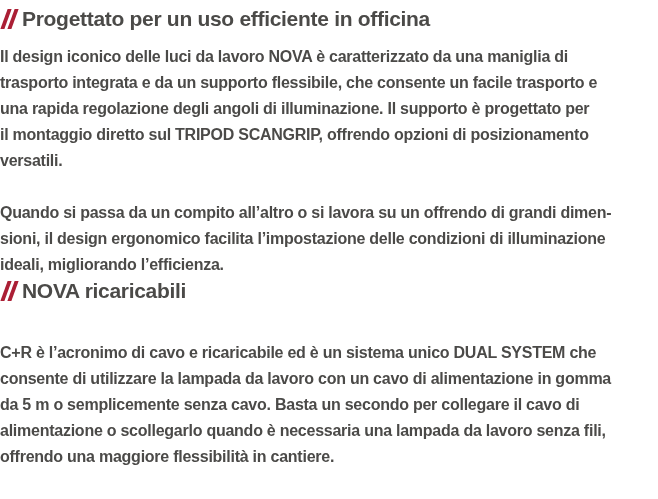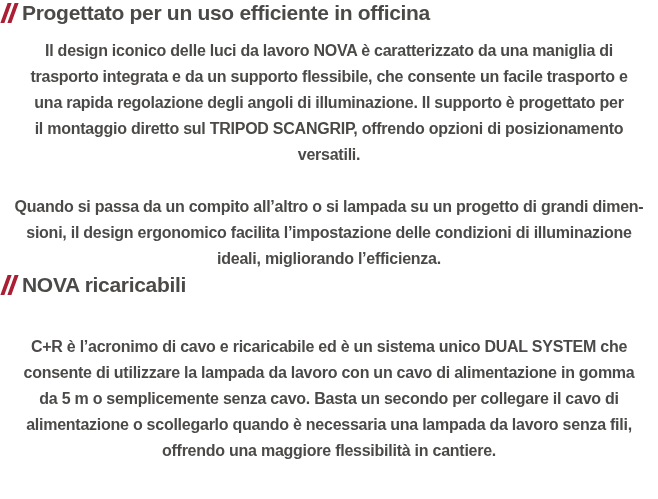--- a/index.html
+++ b/index.html
@@ -13,20 +13,21 @@
     width: 658px;
     height: 499px;
     background: var(--bg);
     overflow: hidden;
     font-family: "Liberation Sans", sans-serif;
     color: var(--text);
   }
   .page {
     width: 658px;
     height: 492px;
+    padding-top: 6px;
     overflow: hidden;
   }
   .sec-heading {
     margin: 0;
     font-size: 21px;
     line-height: 26px;
     font-weight: 700;
     letter-spacing: -0.3px;
     white-space: nowrap;
     color: var(--text);
@@ -51,38 +52,37 @@
   .slashes i:nth-child(1) { left: 4px; }
   .slashes i:nth-child(2) { left: 10.5px; }
   p.body-par {
     margin: 26px 0 0 0;
     font-size: 16px;
     line-height: 26px;
     font-weight: 700;
     letter-spacing: -0.25px;
     white-space: pre;          
     color: var(--text);
-    text-align: center;
   }
   .section-1 p.body-par.first { margin-top: 12px; }
   .section-2 p.body-par.first { margin-top: 36px; }
 </style>
 </head>
 <body>
 
 <main class="page">
 
   <section class="section-1">
     <h1 class="sec-heading"><span class="slashes"><i></i><i></i></span><span>Progettato per un uso efficiente in officina</span></h1>
     <p class="body-par first">Il design iconico delle luci da lavoro NOVA è caratterizzato da una maniglia di
 trasporto integrata e da un supporto flessibile, che consente un facile trasporto e
 una rapida regolazione degli angoli di illuminazione. Il supporto è progettato per
 il montaggio diretto sul TRIPOD SCANGRIP, offrendo opzioni di posizionamento
 versatili.</p>
-    <p class="body-par">Quando si passa da un compito all’altro o si lampada su un progetto di grandi dimen-
+    <p class="body-par">Quando si passa da un compito all’altro o si lavora su un offrendo di grandi dimen-
 sioni, il design ergonomico facilita l’impostazione delle condizioni di illuminazione
 ideali, migliorando l’efficienza.</p>
   </section>
 
   <section class="section-2">
     <h2 class="sec-heading"><span class="slashes"><i></i><i></i></span><span>NOVA ricaricabili</span></h2>
     <p class="body-par first">C+R è l’acronimo di cavo e ricaricabile ed è un sistema unico DUAL SYSTEM che
 consente di utilizzare la lampada da lavoro con un cavo di alimentazione in gomma
 da 5 m o semplicemente senza cavo. Basta un secondo per collegare il cavo di
 alimentazione o scollegarlo quando è necessaria una lampada da lavoro senza fili,

